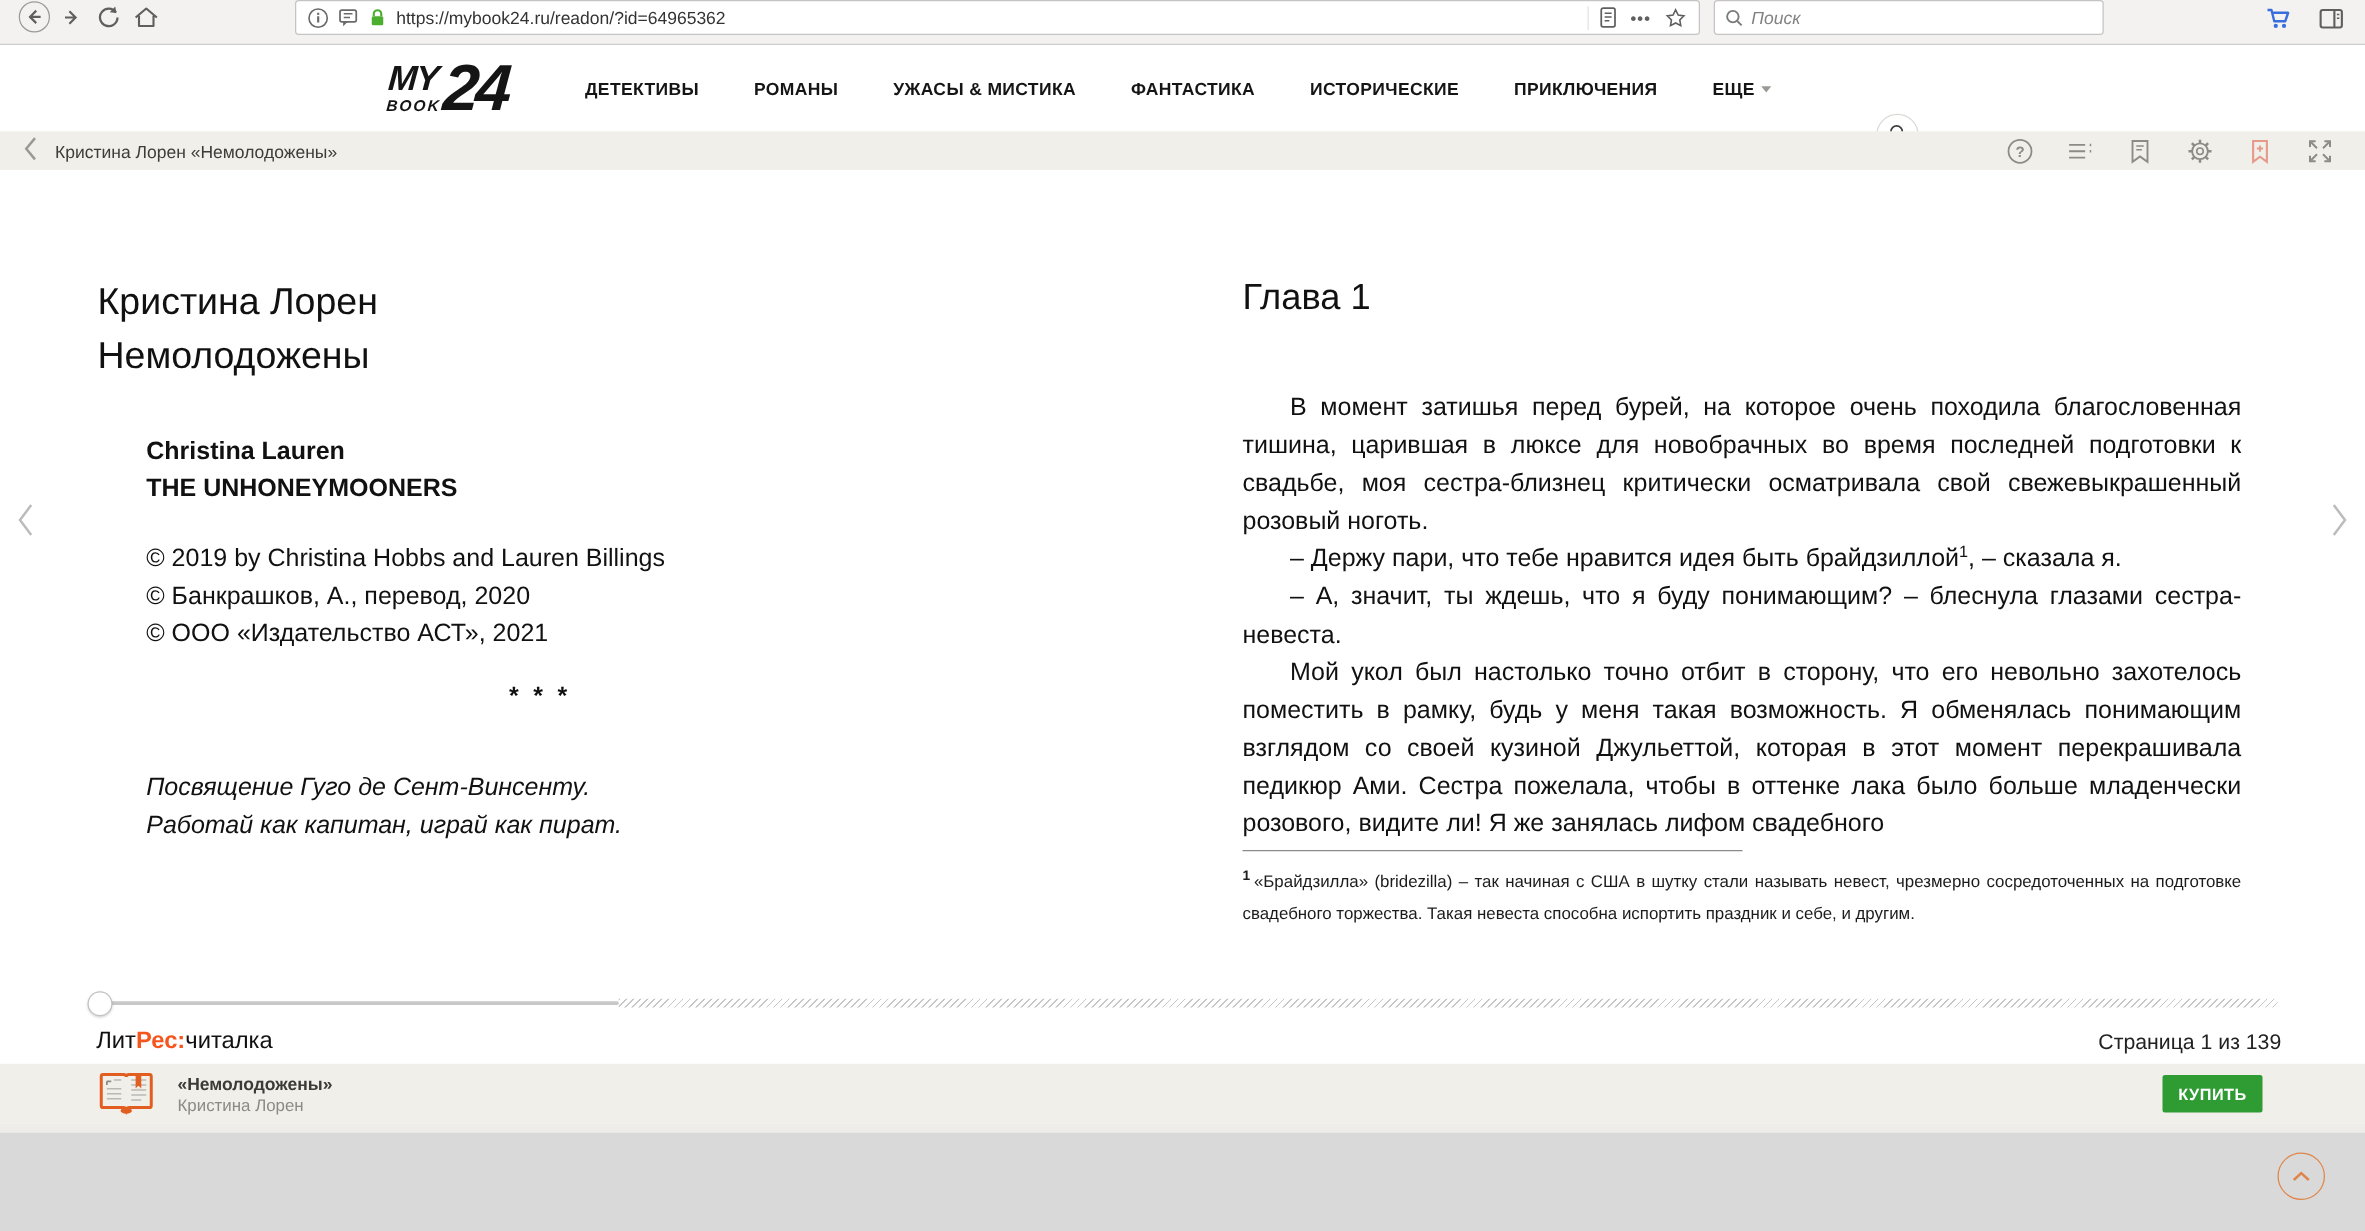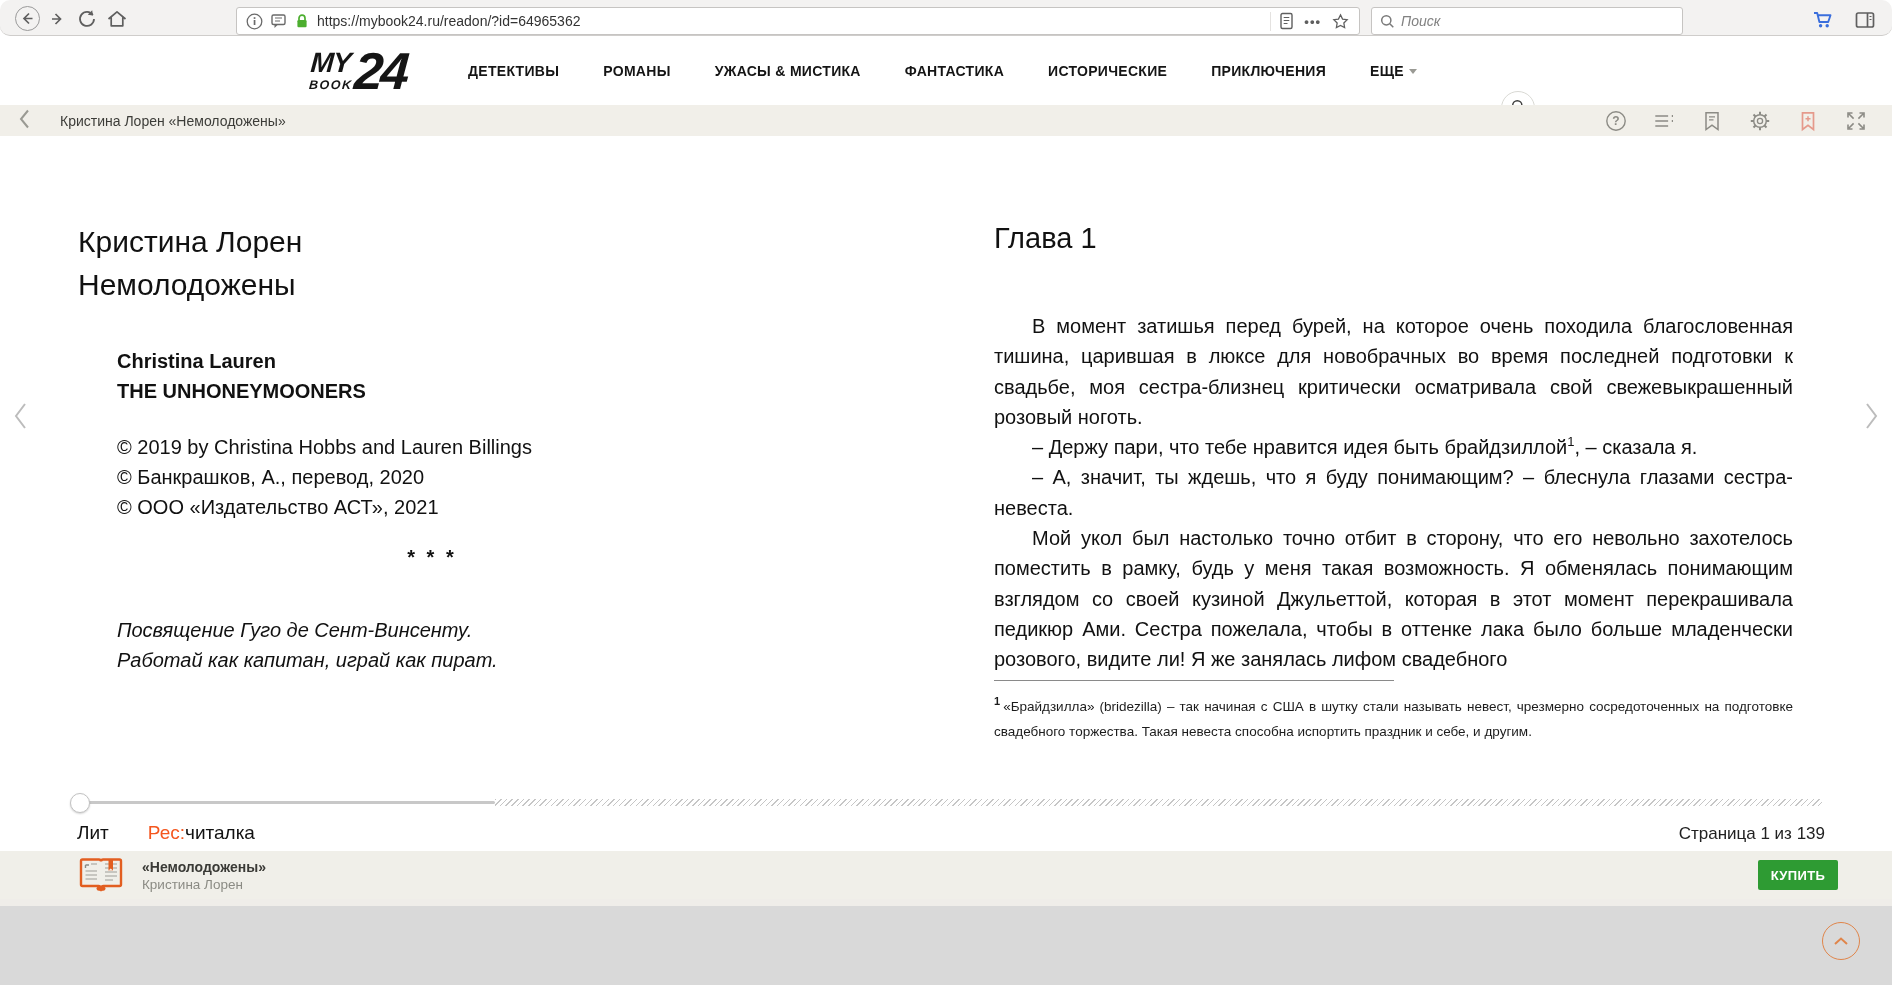--- a/index.html
+++ b/index.html
@@ -4,21 +4,21 @@
 <style>
   * { margin:0; padding:0; box-sizing:border-box; }
   html,body { width:1892px; height:985px; overflow:hidden; background:#fff;
               font-family:"Liberation Sans", sans-serif; }
   .canvas { position:relative; width:1892px; height:985px; background:#fff; }
   button { background:none; border:none; cursor:pointer; font-family:inherit; }
 
   
   .chrome { position:absolute; top:0; left:0; width:1892px; height:36px;
             background:#f3f2f1; border-bottom:1px solid #cfcdcb;
-            display:flex; align-items:flex-end; padding:0 12px;border-radius:10px; }
+            display:flex; align-items:flex-start; padding:0 12px; }
   .chrome-btn { width:30px; height:30px; display:flex; align-items:center; justify-content:center; color:#5f5f5f; }
   .urlbar { height:28px; width:1124px; margin-left:104px; background:#fff;
             border:1px solid #c6c4c2; border-radius:3px;
             display:flex; align-items:center; padding:0 9px; gap:7px; }
   .url-text { font-size:14px; color:#333; flex:1 1 auto; white-space:nowrap; overflow:hidden; }
   .ub-ic { display:flex; align-items:center; }
   .ub-right { display:flex; align-items:center; gap:10px; margin-left:auto; padding-left:8px;
               border-left:1px solid #e4e2e0; }
   .dots { color:#5f5f5f; font-size:13px; letter-spacing:1px; font-weight:bold; }
   .searchbar { height:28px; width:312px; margin-left:11px; background:#fff;
@@ -40,21 +40,21 @@
   .nav-item { font-size:14px; font-weight:bold; color:#151515; letter-spacing:.3px; white-space:nowrap;
               display:flex; align-items:center; gap:5px; }
   .caret { width:0; height:0; border-left:4px solid transparent; border-right:4px solid transparent;
            border-top:5px solid #9a9a94; margin-top:2px; }
   .hdr-search { position:absolute; left:1501px; top:55px; width:34px; height:34px; border:1px solid #d9d9d4;
                 border-radius:50%; display:flex; align-items:center; justify-content:center; background:#fff; }
 
   
   .reader-toolbar { position:absolute; top:105px; left:0; width:1892px; height:31px; background:#f1efe9;
                     display:flex; align-items:center; padding:0 25px 0 14px; }
-  .rt-title { font-size:14px; color:#3c3c38; margin-left:26px; }
+  .rt-title { font-size:14px; color:#3c3c38; margin-left:10px; }
   .rt-icons { margin-left:auto; display:flex; align-items:center; gap:26px; }
   .rt-ic { width:22px; height:22px; display:flex; align-items:center; justify-content:center; }
 
   
   .reading { position:absolute; top:136px; left:0; width:1892px; height:715px; background:#fff; }
 
   .pg-chevron { position:absolute; top:264px; width:24px; height:34px; display:flex; align-items:center; justify-content:center; }
   .pg-chevron.left  { left:8px; }
   .pg-chevron.right { left:1860px; }
 
@@ -79,33 +79,33 @@
   
   .slider { position:absolute; left:70px; top:657px; width:1755px; height:20px; }
   .slider-knob  { position:absolute; left:0; top:0; width:20px; height:20px; border-radius:50%;
                   background:#fff; border:1px solid #c2c2c2; box-shadow:0 1px 2px rgba(0,0,0,.18); }
   .slider-solid { position:absolute; left:12px; top:8px; width:413px; height:3px; background:#c8c8c8; border-radius:2px; }
   .slider-hatch { position:absolute; left:425px; top:6px; width:1327px; height:7px;
                   background:repeating-linear-gradient(135deg,#c6c6c6 0 1px,transparent 1px 4px); }
 
   .litres { position:absolute; left:77px; top:686px; font-size:19px; white-space:nowrap; }
   .litres .l1 { font-weight:normal; color:#111; }
-  .litres .l2 { font-weight:normal; color:#f4561e;margin-left:39px; }
+  .litres .l2 { font-weight:bold; color:#f4561e; }
   .litres .l3 { color:#111; }
   .page-indicator { position:absolute; left:1026px; top:688px; width:799px; text-align:right;
                     font-size:17px; color:#222; }
 
   
   .purchase-bar { position:absolute; top:851px; left:0; width:1892px; height:48px; background:#f0efe9;
                   display:flex; align-items:center; padding-left:78px; }
   .book-ic { margin-right:18px; display:flex; }
   .pb-text { display:flex; flex-direction:column; justify-content:center; gap:2px; }
   .pb-title  { font-size:14px; font-weight:bold; color:#3a3a36; }
   .pb-author { font-size:13.5px; color:#8b8b84; }
-  .buy-btn { position:absolute; right:54px; top:9px; width:80px; height:30px; background:#2e9b33;
+  .buy-btn { position:absolute; right:82px; top:9px; width:80px; height:30px; background:#2e9b33;
              color:#fff; font-size:13px; font-weight:bold; border-radius:2px; letter-spacing:.4px;
              display:flex; align-items:center; justify-content:center; }
 
   
   .footer-gap  { position:absolute; top:899px; left:0; width:1892px; height:7px; background:#efede9; }
   .page-footer { position:absolute; top:906px; left:0; width:1892px; height:79px; background:#d9d9d9; }
   .scroll-top { position:absolute; left:1822px; top:16px; width:38px; height:38px; border-radius:50%;
                 border:1.5px solid #e0854a; display:flex; align-items:center; justify-content:center; background:transparent; }
 </style>
 </head>

